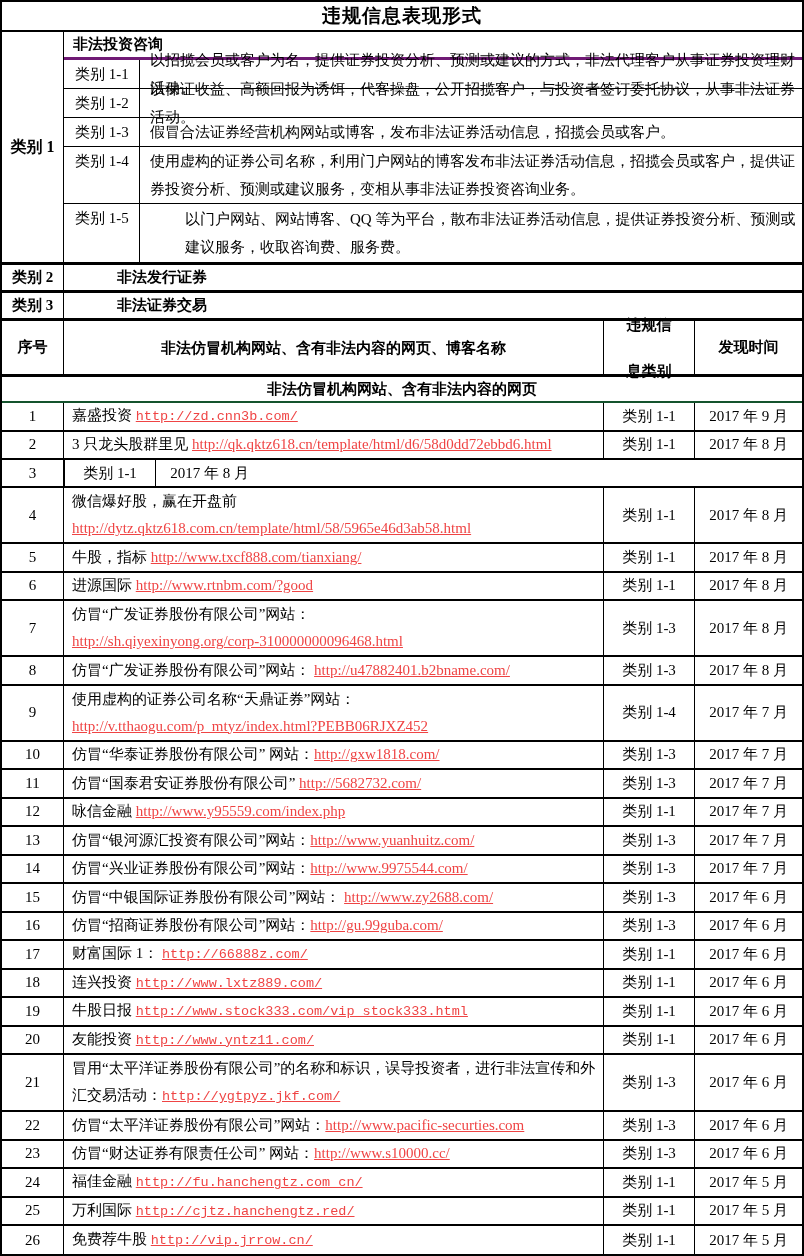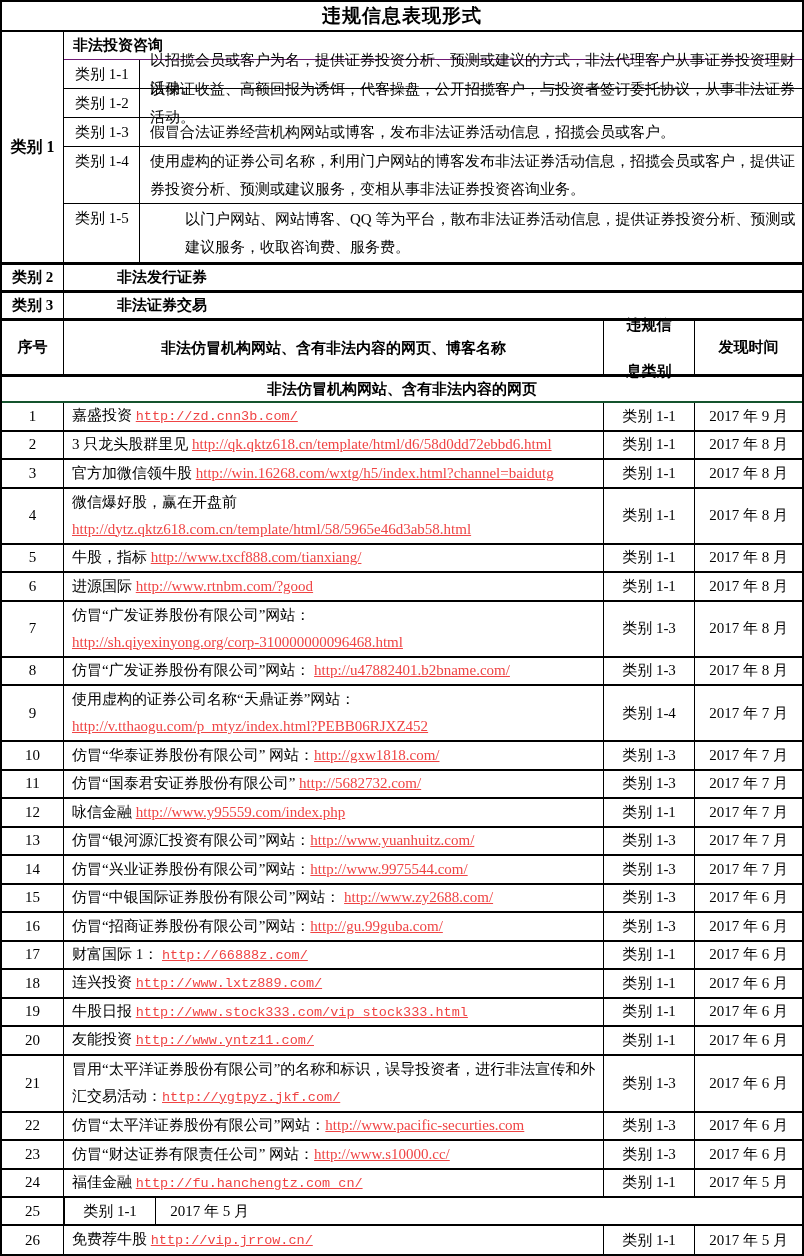--- a/index.html
+++ b/index.html
@@ -10,21 +10,21 @@
     font-size:15px;overflow:hidden;display:flex;flex-direction:column;
   }
   
   .title-row{height:28px;border-bottom:2px solid #000;display:flex;align-items:center;justify-content:center;
     font-size:19px;font-weight:bold;letter-spacing:1px;}
   
   .cat1{display:flex;border-bottom:3px solid #000;}
   .cat1-side{width:62px;border-right:1px solid #000;display:flex;align-items:center;justify-content:center;
     font-weight:bold;font-size:16px;box-sizing:border-box;}
   .cat1-main{flex:1;display:flex;flex-direction:column;min-width:0;}
-  .cat1-header{height:28px;border-bottom:1px solid #701a75;font-weight:bold;display:flex;align-items:center;
+  .cat1-header{height:28px;border-bottom:3px solid #701a75;font-weight:bold;display:flex;align-items:center;
     padding-left:9px;box-sizing:border-box;}
   .cat1-item{display:flex;border-bottom:1px solid #000;box-sizing:border-box;}
   .cat1-item:last-child{border-bottom:none;}
   .cat1-item.h1{height:29px;}
   .cat1-item.h2{height:57px;}
   .cat1-item.h2b{height:58px;gap:35px;}
   .cat1-item-label{width:76px;border-right:1px solid #000;box-sizing:border-box;
     padding-left:11px;line-height:28px;white-space:nowrap;}
   .cat1-item-desc{flex:1;min-width:0;padding:0 6px 0 10px;line-height:28px;display:flex;align-items:center;}
   .cat1-item-desc .inner{line-height:28px;}
@@ -139,23 +139,20 @@
       <div class="trow h1">
         <div class="c-num">2</div>
         <div class="c-content">
           <div class="inner"><span>3 只龙头股群里见 </span><a class="url" href="#">http://qk.qktz618.cn/template/html/d6/58d0dd72ebbd6.html</a></div>
         </div>
         <div class="c-cat">类别 1-1</div>
         <div class="c-date">2017 年 8 月</div>
       </div>
       <div class="trow h1">
         <div class="c-num">3</div>
-        <div class="c-content">
-          <div class="inner"><span>官方加微信领牛股 </span><a class="url" href="#">http://win.16268.com/wxtg/h5/index.html?channel=baidutg</a></div>
-        </div>
         <div class="c-cat">类别 1-1</div>
         <div class="c-date">2017 年 8 月</div>
       </div>
       <div class="trow h2">
         <div class="c-num">4</div>
         <div class="c-content">
           <div class="inner"><span>微信爆好股，赢在开盘前</span><br><a class="url" href="#">http://dytz.qktz618.com.cn/template/html/58/5965e46d3ab58.html</a></div>
         </div>
         <div class="c-cat">类别 1-1</div>
         <div class="c-date">2017 年 8 月</div>
@@ -315,20 +312,23 @@
       <div class="trow h1">
         <div class="c-num">24</div>
         <div class="c-content">
           <div class="inner"><span>福佳金融 </span><a class="url mono" href="#">http://fu.hanchengtz.com cn/</a></div>
         </div>
         <div class="c-cat">类别 1-1</div>
         <div class="c-date">2017 年 5 月</div>
       </div>
       <div class="trow h1">
         <div class="c-num">25</div>
+        <div class="c-content">
+          <div class="inner"><span>万利国际 </span><a class="url mono" href="#">http://cjtz.hanchengtz.red/</a></div>
+        </div>
         <div class="c-cat">类别 1-1</div>
         <div class="c-date">2017 年 5 月</div>
       </div>
       <div class="trow h1">
         <div class="c-num">26</div>
         <div class="c-content">
           <div class="inner"><span>免费荐牛股 </span><a class="url mono" href="#">http://vip.jrrow.cn/</a></div>
         </div>
         <div class="c-cat">类别 1-1</div>
         <div class="c-date">2017 年 5 月</div>

